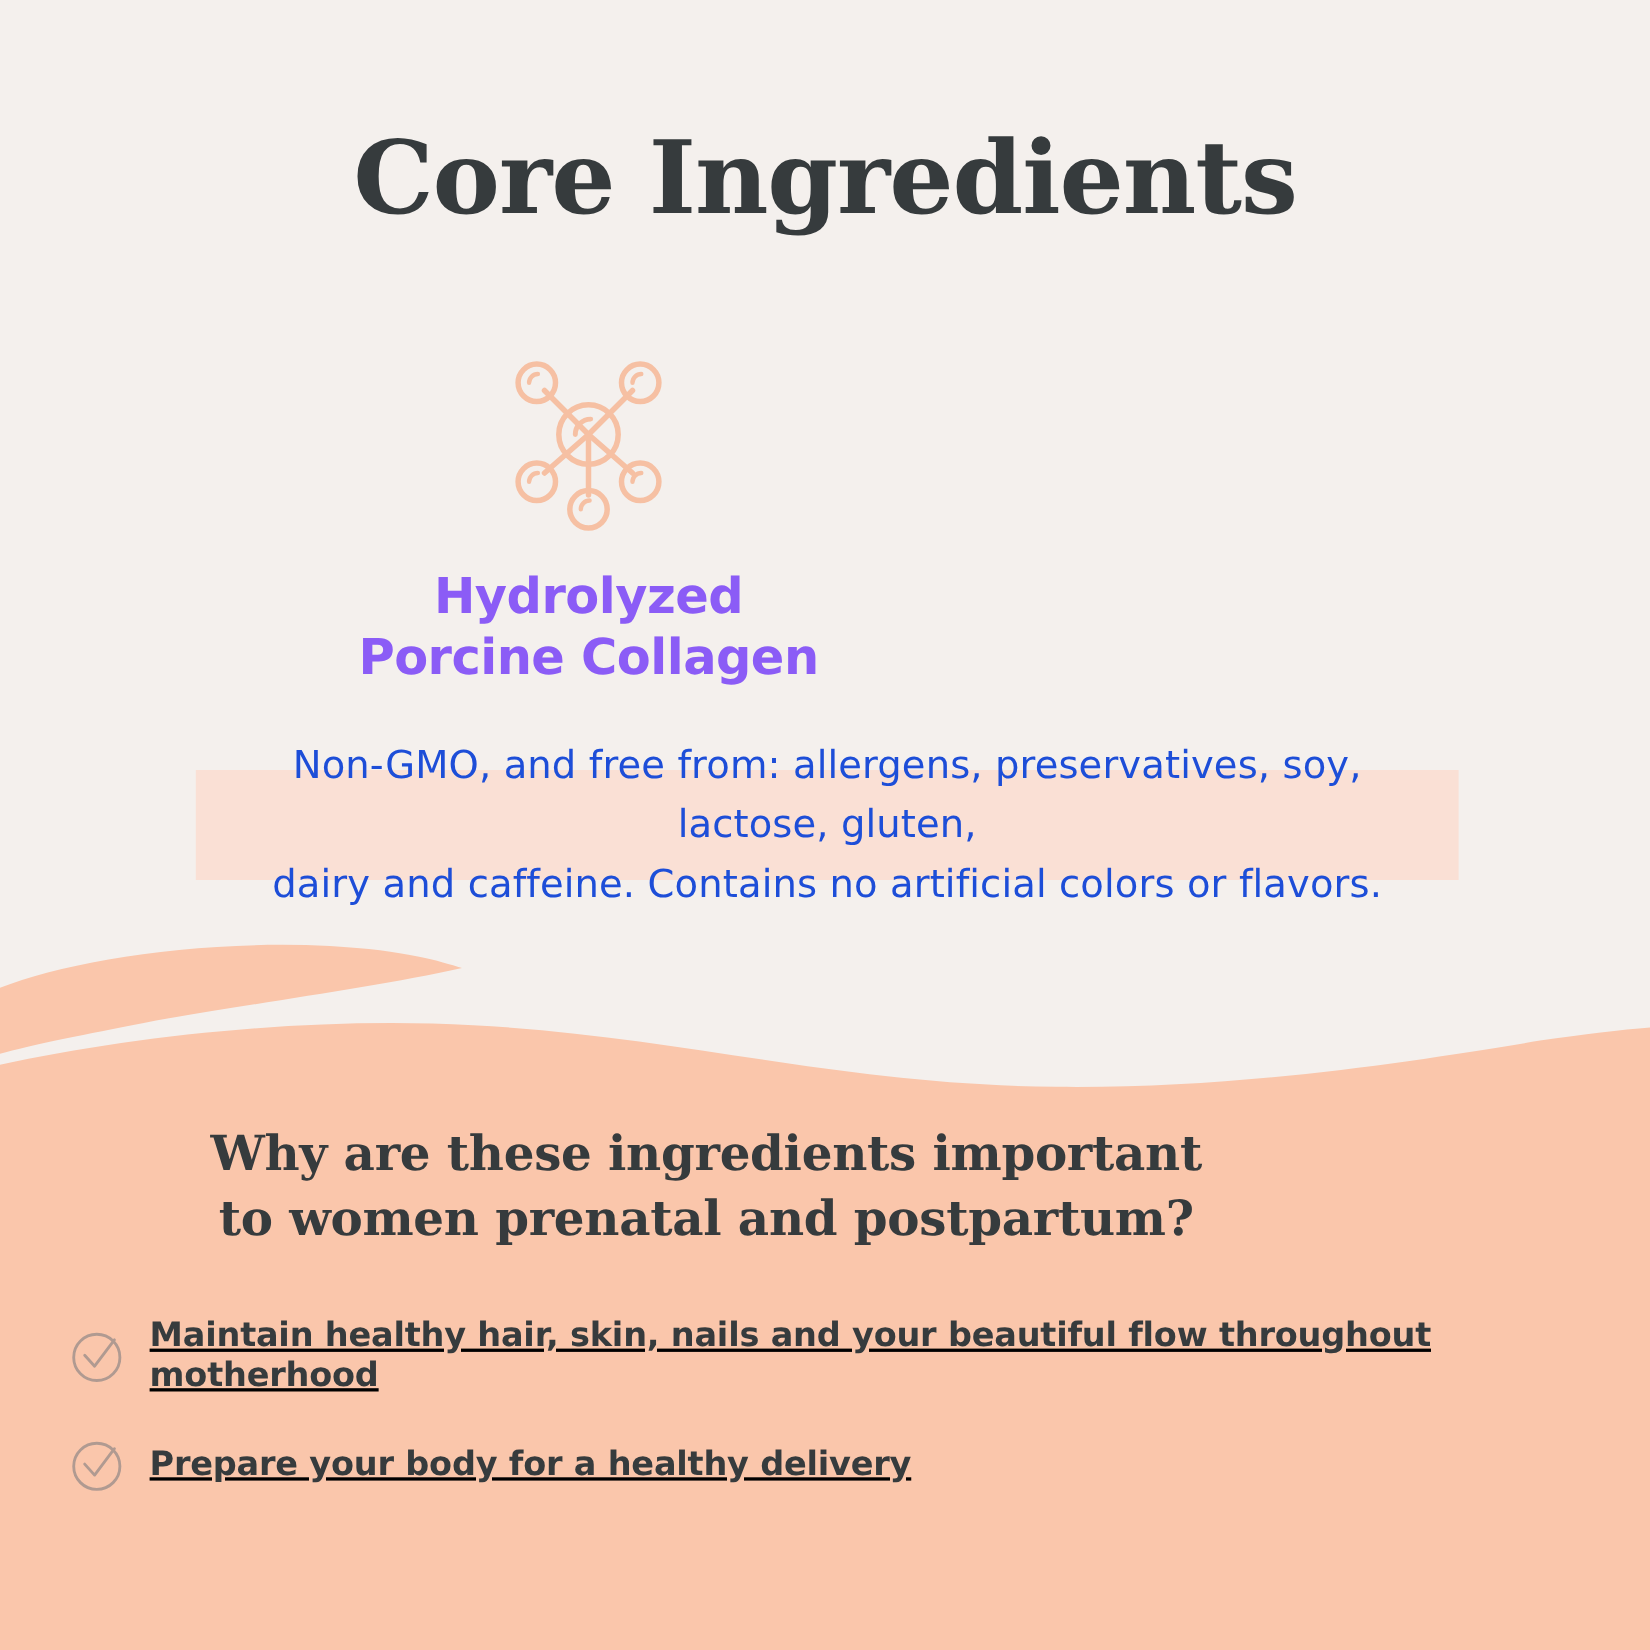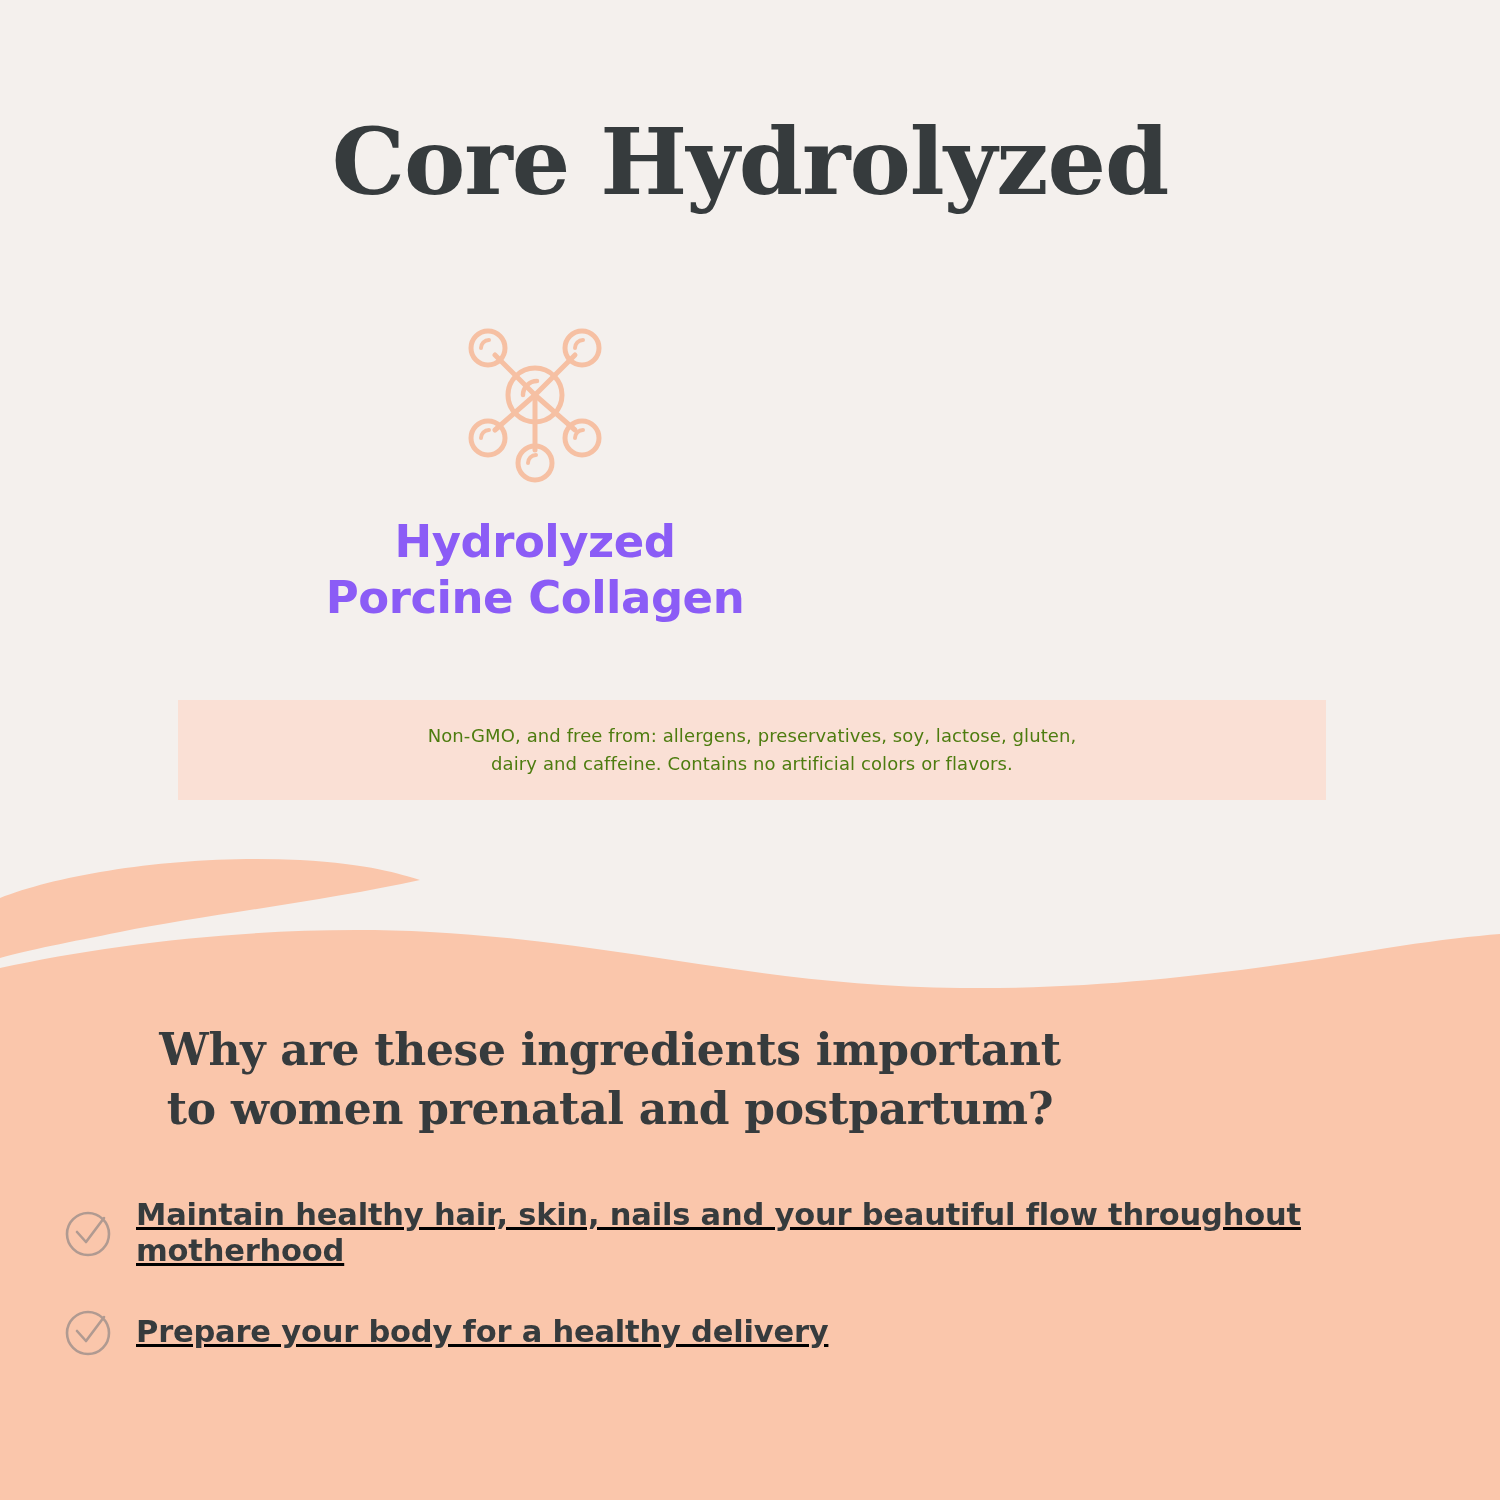--- a/index.html
+++ b/index.html
@@ -85,23 +85,23 @@
     left: 178px;
     width: 1148px;
     height: 100px;
     background: #fae0d5;
     display: flex;
     align-items: center;
     justify-content: center;
   }
   .note-text {
     font-family: "DejaVu Sans", sans-serif;
-    font-size: 18px;
+    font-size: 35px;
     line-height: 1.55;
-    color: #4d7c0f;
+    color: #1d4ed8;
     text-align: center;
     padding: 0 20px;
     letter-spacing: 0.1px;
   }
 
   
   .wave-wrap {
     position: absolute;
     top: 840px;
     left: 0;
@@ -119,20 +119,21 @@
 
   .sub-title {
     width: 1220px;
     text-align: center;
     font-family: "DejaVu Serif", serif;
     font-weight: bold;
     font-size: 44px;
     line-height: 1.35;
     color: #363b3d;
     letter-spacing: -0.3px;
+    margin-left: 32px;
   }
 
   .benefit-list {
     margin-top: 58px;
     padding: 0 58px 0 62px;
   }
   .benefit {
     display: flex;
     align-items: center;
     margin-bottom: 36px;
@@ -153,21 +154,21 @@
     line-height: 1.2;
   }
 </style>
 </head>
 <body>
 
 <div class="page">
 
   <div class="top-section">
 
-    <div class="main-title">Core Hydrolyzed</div>
+    <div class="main-title">Core Ingredients</div>
 
     <div class="ingredients-row">
 
       <div class="ingredient first">
         <div class="ingredient-icon">
           <svg width="190" height="190" viewBox="0 0 190 190" fill="none">
             <g stroke="#f6c0a3" stroke-width="5" fill="none" stroke-linecap="round">
 
               <line x1="95" y1="95" x2="55" y2="55"></line>
               <line x1="95" y1="95" x2="135" y2="55"></line>

